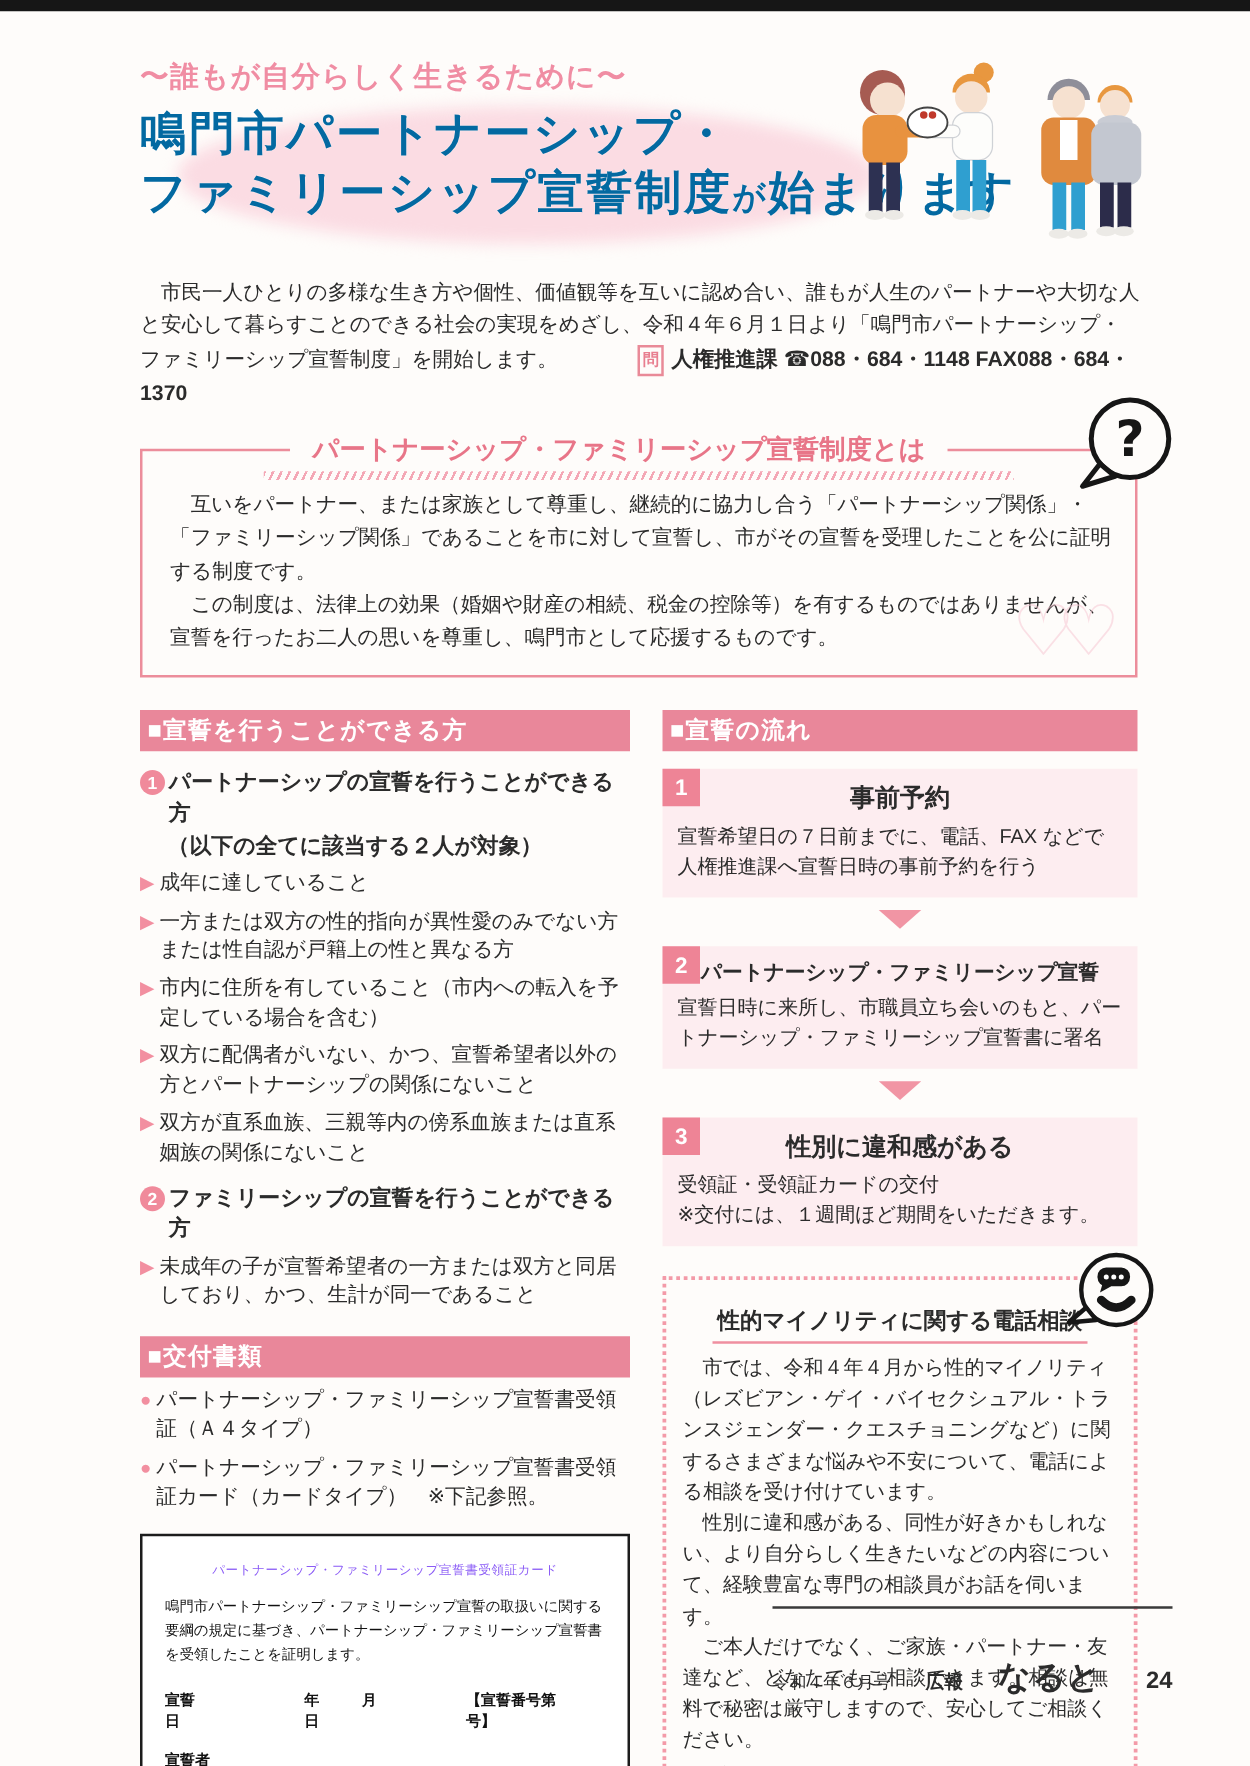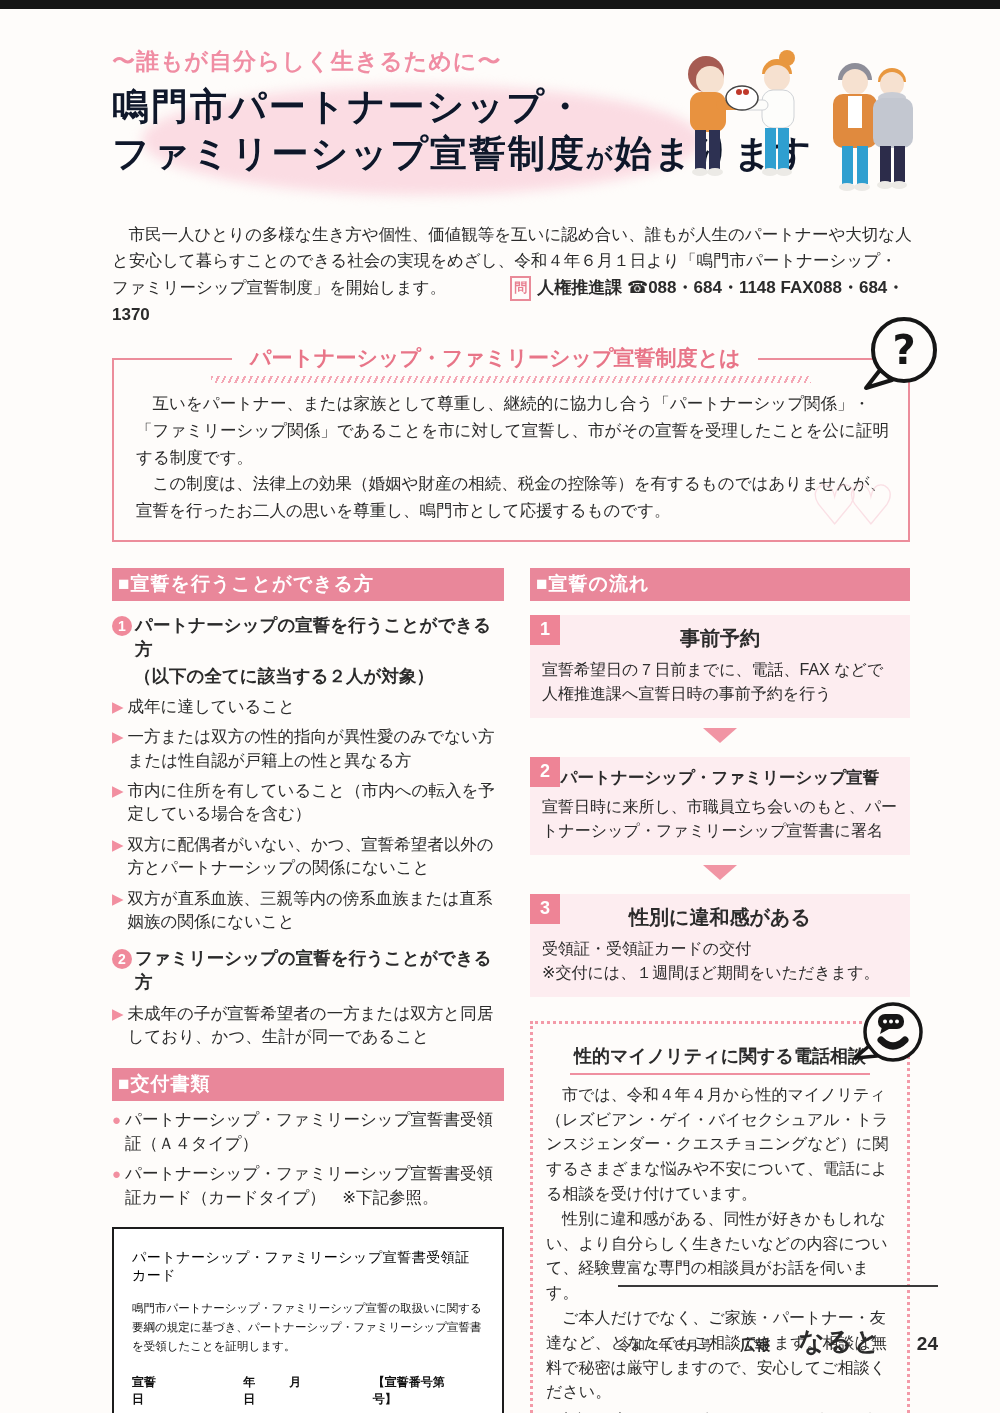--- a/index.html
+++ b/index.html
@@ -18,21 +18,21 @@
   .header { position:relative; height:165px; }
   .tagline {
     font-size:23px; font-weight:bold; color:#f08da3; letter-spacing:1px;
     text-shadow:0 0 2px #fff;
   }
   .title-wrap { position:relative; margin-top:6px; }
   .title-blob {
     position:absolute; left:30px; top:2px; width:560px; height:110px;
     background:#fbdce3; border-radius:50%; filter:blur(6px); z-index:0;
   }
-  .title-line { position:relative; z-index:1; font-size:37px; font-weight:bold; color:#0f172a; letter-spacing:2px; line-height:1.28; text-shadow:0 0 1px #fff; }
+  .title-line { position:relative; z-index:1; font-size:37px; font-weight:bold; color:#0369a1; letter-spacing:2px; line-height:1.28; text-shadow:0 0 1px #fff; }
   .title-particle { font-size:26px; }
   .illustration { position:absolute; right:-28px; top:-6px; z-index:1; }
 
   
   .intro { margin-top:10px; font-size:16.5px; line-height:1.6; width:800px; }
   .inquiry-box {
     display:inline-block; border:2px solid #e98a98; color:#e87f90;
     font-size:13px; font-weight:bold; padding:0 2px; margin:0 6px 0 64px; vertical-align:1px;
   }
   .contact-strong { font-weight:bold; font-size:17px; }
@@ -77,21 +77,21 @@
   .tri { flex:0 0 auto; color:#f28fa0; margin-right:4px; font-size:15px; line-height:1.55; }
   .dot { flex:0 0 auto; color:#f28fa0; margin-right:4px; font-size:15px; line-height:1.6; }
 
   .docs-banner { margin-top:20px; }
 
   
   .card {
     margin-top:18px; border:2px solid #1c1c1c; background:#fff;
     padding:20px 18px 16px 18px; height:296px; font-family:"Liberation Sans","DejaVu Sans",sans-serif;
   }
-  .card-title { font-size:14px; letter-spacing:.5px; color:#000000; }
+  .card-title { text-align:center; font-size:10px; letter-spacing:.5px; color:#8b5cf6; }
   .card-body { margin-top:14px; font-size:11.5px; line-height:1.65; color:#111; }
   .card-row1 { display:flex; margin-top:18px; font-size:12px; font-weight:bold; color:#111;gap:47px; }
   .ymd span { margin-left:34px; }
   .card-no { margin-left:auto; }
   .card-decl { margin-top:14px; font-size:12px; font-weight:bold; color:#111; }
 
   
   .step { position:relative; background:#fdedf0; margin-top:14px; padding:8px 12px 12px 12px; }
   .step-num {
     position:absolute; left:0; top:0; width:30px; height:30px; background:#ee8496;

